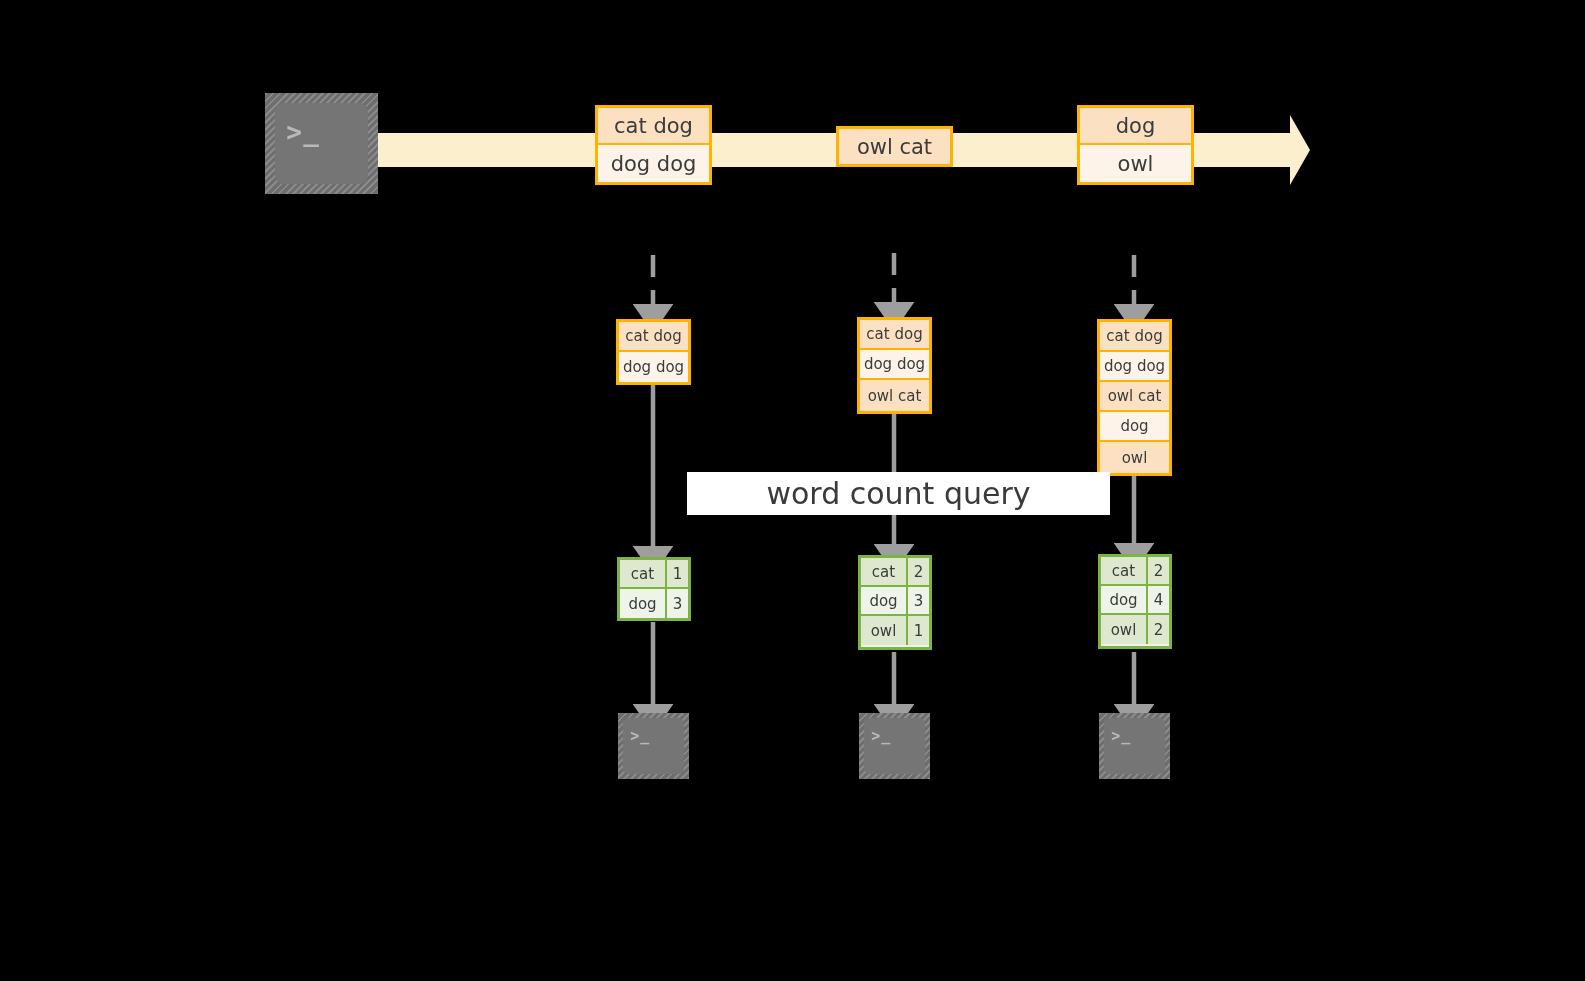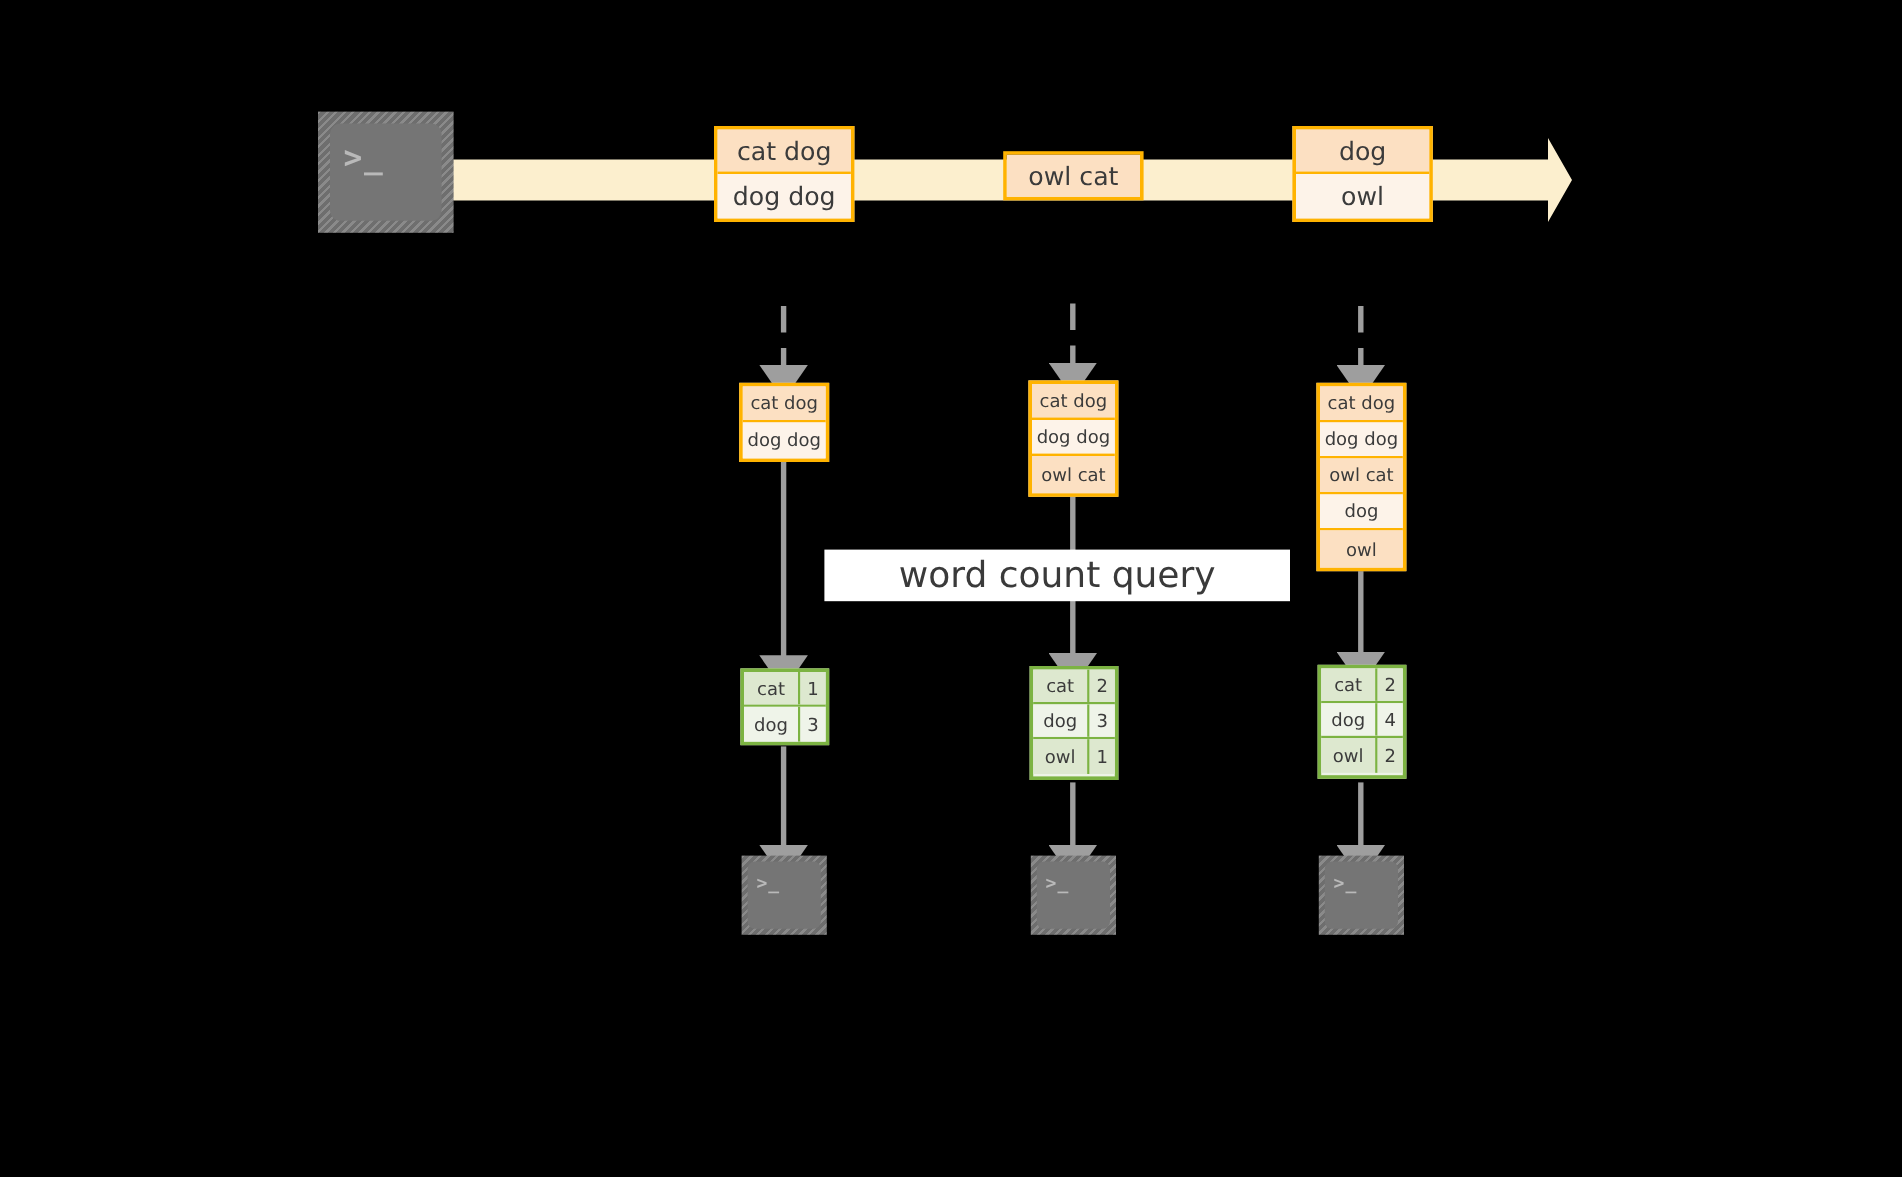--- a/index.html
+++ b/index.html
@@ -204,21 +204,21 @@
   </div>
 
   <div class="rec-stack" style="left:1097px; top:319px; width:75px; height:157px;">
     <div class="rec-row shade-a" style="height:30px; font-size:15px;">cat dog</div>
     <div class="rec-row shade-b" style="height:30px; font-size:15px;">dog dog</div>
     <div class="rec-row shade-a" style="height:30px; font-size:15px;">owl cat</div>
     <div class="rec-row shade-b" style="height:30px; font-size:15px;">dog</div>
     <div class="rec-row shade-a" style="height:31px; font-size:15px;">owl</div>
   </div>
 
-  <div class="query-band" style="left:687px; top:458px; width:388px; height:43px;">
+  <div class="query-band" style="left:687px; top:472px; width:423px; height:43px;">
     <span style="font-size:30px;">word count query</span>
   </div>
 
   <div class="res-table" style="left:617px; top:557px; width:74px; height:64px;">
     <div class="res-row shade-a" style="height:29px;">
       <div class="res-key" style="width:47px; font-size:15px;">cat</div>
       <div class="res-val" style="width:21px; font-size:15px;">1</div>
     </div>
     <div class="res-row shade-b" style="height:29px;">
       <div class="res-key" style="width:47px; font-size:15px;">dog</div>

